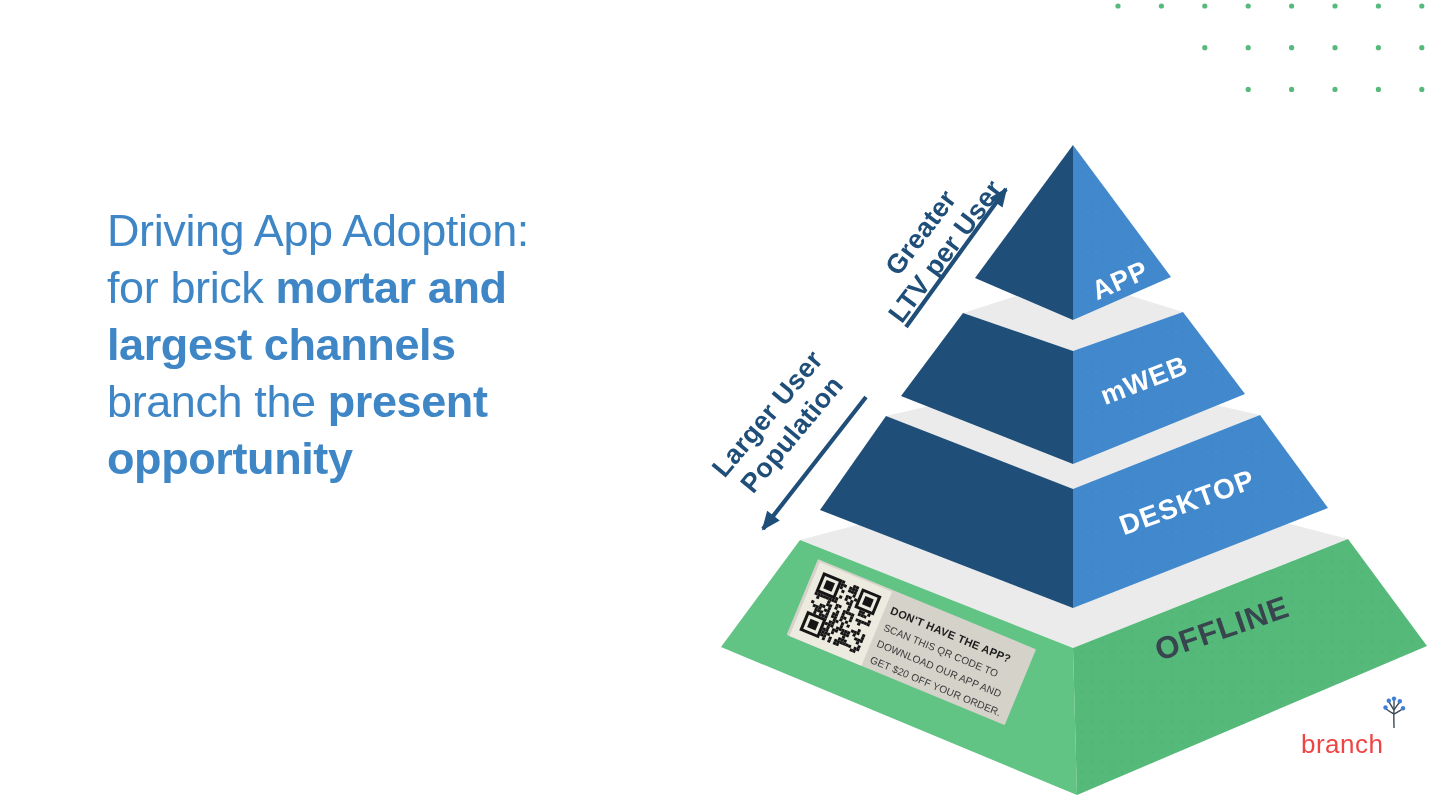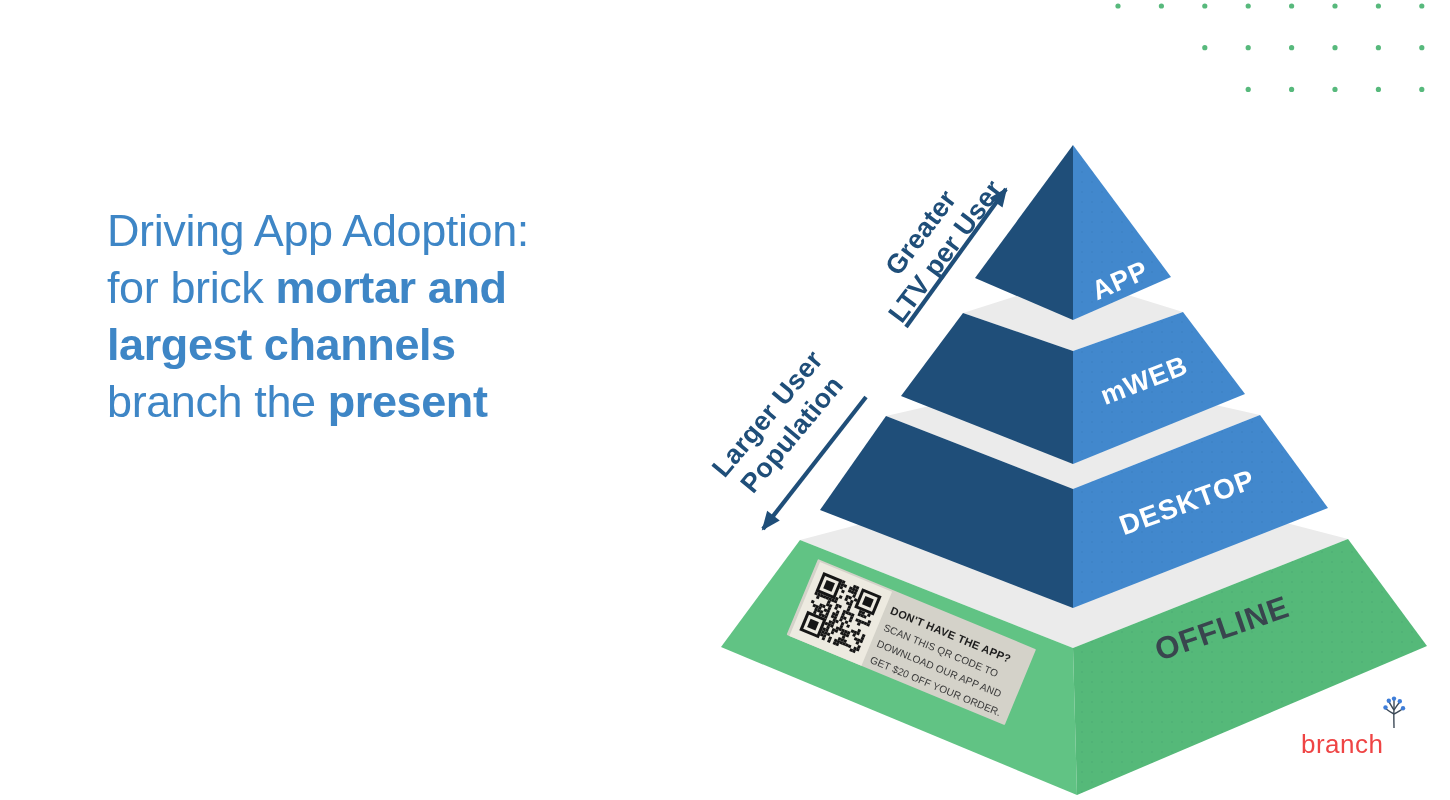--- a/index.html
+++ b/index.html
@@ -34,20 +34,21 @@
 </head>
 <body>
 
 <div class="slide">
 
   <div class="headline">
       <div class="hl-line"><span>Driving App Adoption:</span></div>
       <div class="hl-line"><span>for brick </span><span class="b">mortar and</span></div>
       <div class="hl-line"><span class="b">largest channels</span></div>
       <div class="hl-line"><span>branch the </span><span class="b">present</span></div>
+      <div class="hl-line"><span class="b">opportunity</span></div>
     </div>
 
   <svg class="art" viewBox="0 0 1450 800">
     <defs>
       <marker id="ah" markerUnits="userSpaceOnUse" markerWidth="24" markerHeight="22" refX="19" refY="10" orient="auto">
         <path d="M2,2 L21,10 L2,18 Z" fill="#1F4E79"></path>
       </marker>
       <pattern id="fdots" width="10" height="10" patternUnits="userSpaceOnUse">
         <circle cx="2" cy="2" r="0.9" fill="rgba(10,40,90,0.08)"></circle>
       </pattern>

